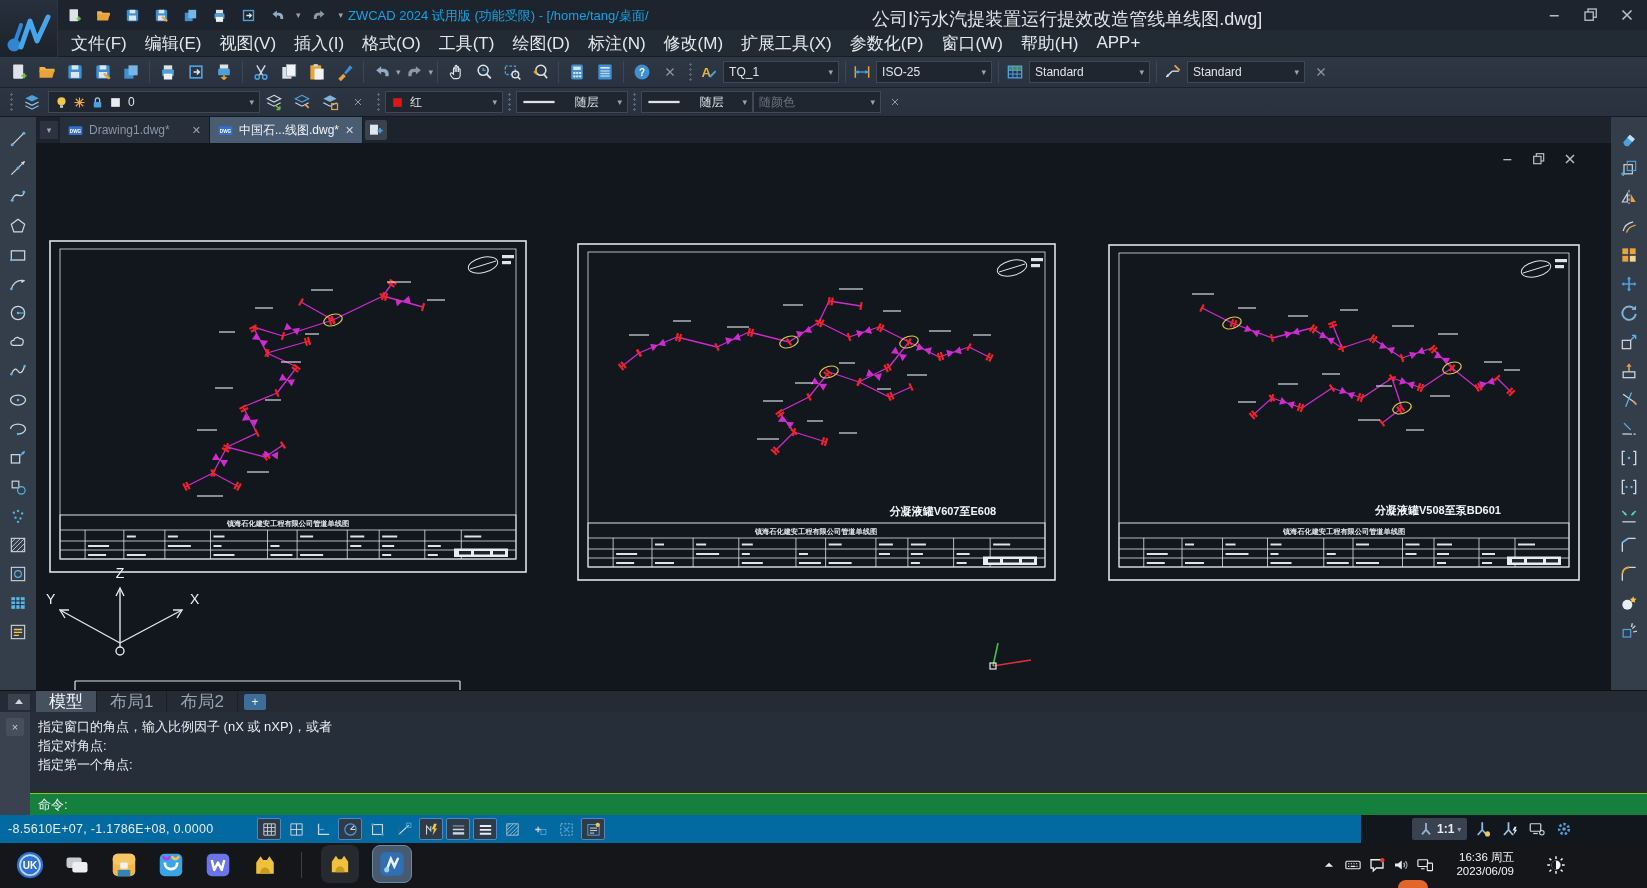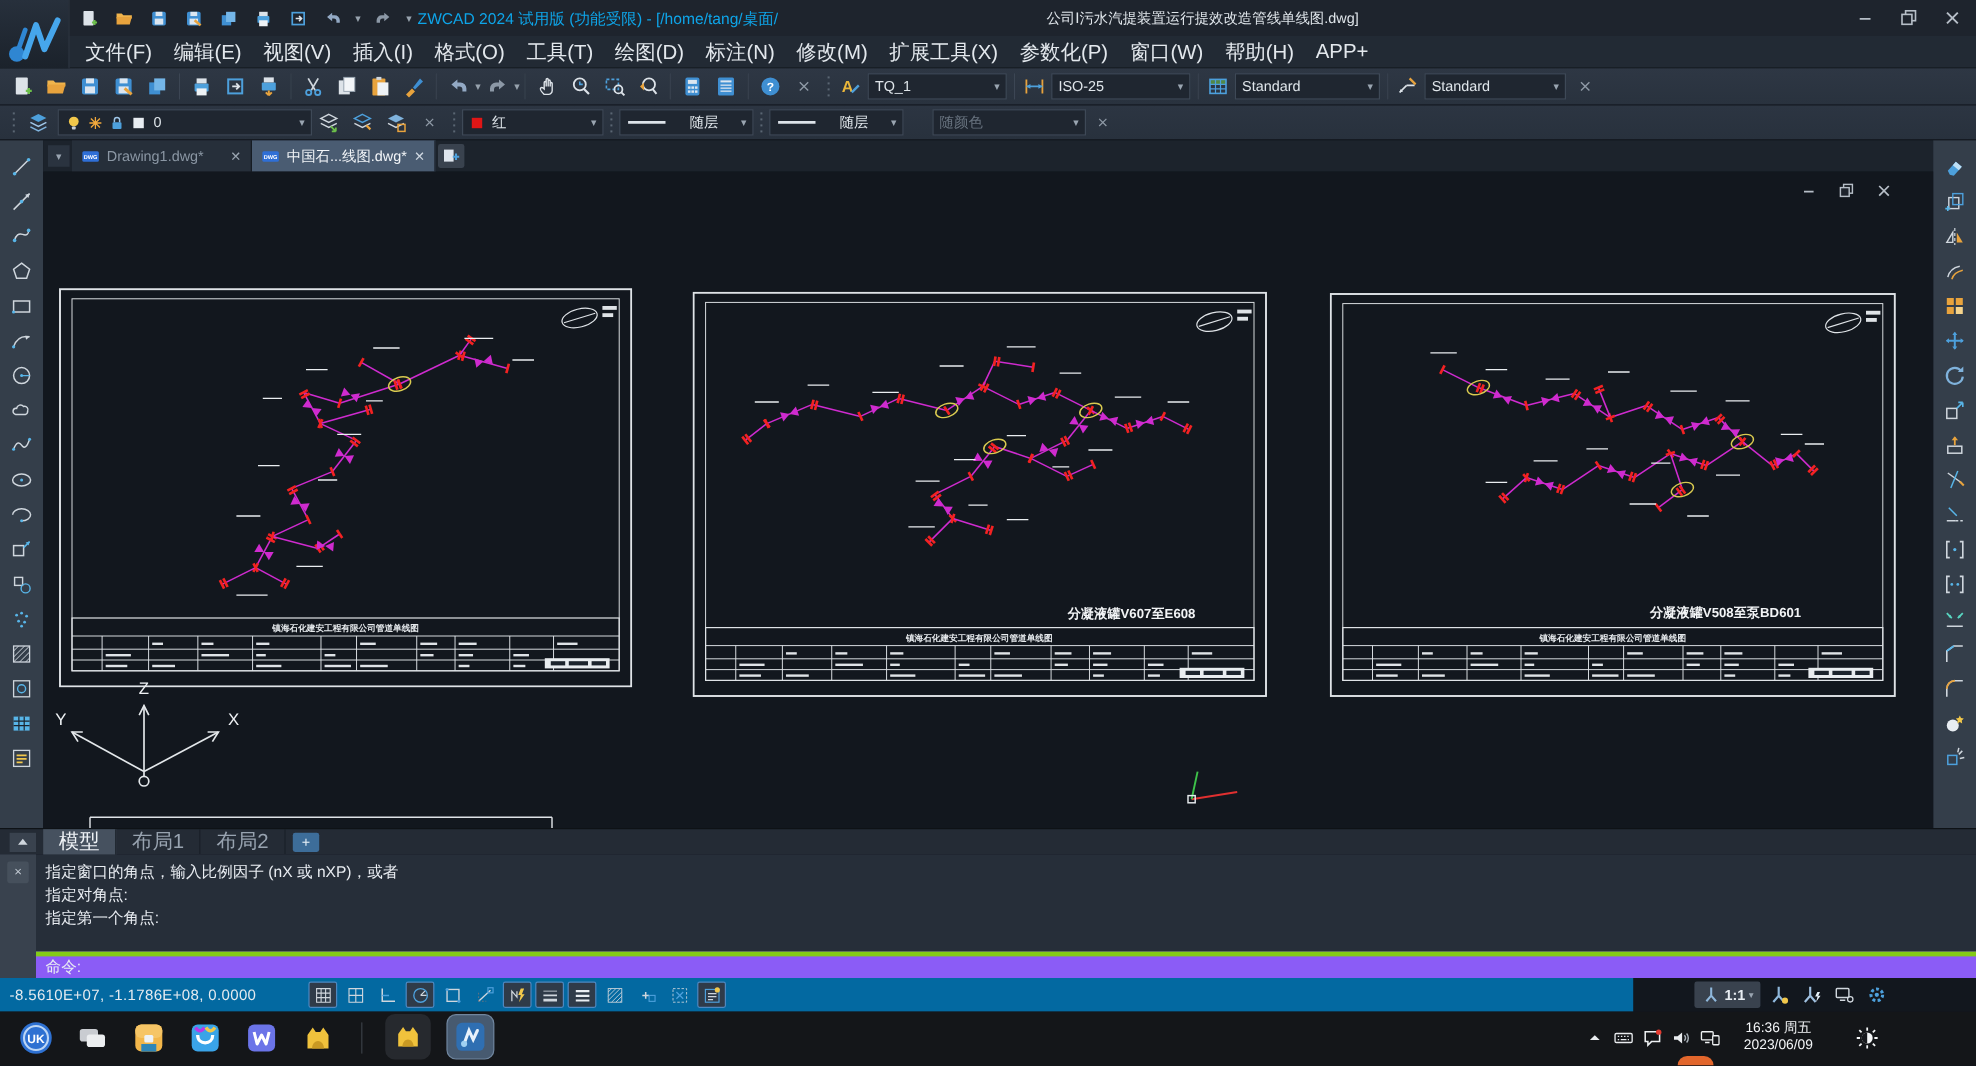--- a/index.html
+++ b/index.html
@@ -6,21 +6,21 @@
 html,body{width:1647px;height:888px}
 body{position:relative;overflow:hidden;background:#12171e;font-family:"Liberation Sans",sans-serif;cursor:default}
 svg{display:block}
 
 .titlebar{position:absolute;left:0;top:0;width:1647px;height:30px;background:#1e242d}
 .logo{position:absolute;left:0;top:0;width:58px;height:57px;background:linear-gradient(#27303c,#1b222b);border-right:1px solid #2b3440;z-index:5;display:flex;align-items:center;justify-content:center}
 .qa{position:absolute;left:64px;top:5px;height:20px;display:flex;align-items:center;gap:9px}
 .qbtn{width:20px;height:20px;display:flex;align-items:center;justify-content:center}
 .caret{font-size:9px;color:#97a2ad;line-height:20px}
 .title-app{position:absolute;left:348px;top:7px;font-size:13px;color:#0ea5e9;white-space:nowrap}
-.title-doc{position:absolute;left:872px;top:7px;font-size:12px;color:#dfe5ea;white-space:nowrap}
+.title-doc{position:absolute;left:872px;top:7px;font-size:18px;color:#dfe5ea;white-space:nowrap}
 .winbtns{position:absolute;right:10px;top:5px;display:flex;gap:16px}
 .winbtns .wb{width:20px;height:20px;display:flex;align-items:center;justify-content:center}
 
 .menubar{position:absolute;left:0;top:30px;width:1647px;height:27px;background:#222a34;border-bottom:1px solid #171d24;display:flex;align-items:center;padding-left:62px}
 .menu-item{padding:0 9px;font-size:17px;color:#e3e8ed;height:27px;display:flex;align-items:center;white-space:nowrap}
 
 .tb1{position:absolute;left:0;top:57px;width:1647px;height:31px;background:linear-gradient(#2e3744,#29323e);border-bottom:1px solid #1b212a;display:flex;align-items:center;padding-left:5px}
 .tb2{position:absolute;left:0;top:88px;width:1647px;height:29px;background:linear-gradient(#2c3542,#28313d);border-bottom:1px solid #161b22;display:flex;align-items:center;padding-left:5px}
 .tbtn{width:28px;height:27px;display:flex;align-items:center;justify-content:center;flex:none}
 .sep{width:1px;height:22px;background:#1f2630;border-right:1px solid #3c4654;margin:0 4px;flex:none}
@@ -53,42 +53,42 @@
 .lt-up i{width:0;height:0;border-left:4px solid transparent;border-right:4px solid transparent;border-bottom:5px solid #cfd6dd}
 .ltab{height:22px;padding:0 13px;font-size:17px;color:#98a3b0;display:flex;align-items:center;border-right:1px solid #1a2028}
 .ltab.active{background:#46515f;color:#eef2f6}
 .lt-add{width:22px;height:16px;background:#3d6d99;border-radius:2px;color:#e8f1f8;font-size:12px;display:flex;align-items:center;justify-content:center;margin-left:4px}
 
 .cmd{position:absolute;left:0;top:712px;width:1647px;height:103px;background:#262e39}
 .cmd-strip{position:absolute;left:0;top:0;width:30px;height:103px;background:#39424e;display:flex;justify-content:center;padding-top:6px}
 .cmd-close{width:18px;height:18px;display:flex;align-items:center;justify-content:center;background:#46505c;border-radius:2px;color:#c3cbd4;font-size:11px}
 .cmd-lines{position:absolute;left:38px;top:5px}
 .cmd-line{font-size:13px;color:#e9edf2;line-height:19px;white-space:pre}
-.cmd-input{position:absolute;left:30px;top:81px;width:1617px;height:22px;background:#8b5cf6;border-top:4px solid #84cc16;display:flex;padding-left:8px}
+.cmd-input{position:absolute;left:30px;top:81px;width:1617px;height:22px;background:#15803d;border-top:1px solid #84cc16;display:flex;align-items:center;padding-left:8px}
 .cmd-prompt{font-size:13px;color:#e9edf2}
 
 .statusbar{position:absolute;left:0;top:815px;width:1361px;height:28px;background:#0369a1;border-top:1px solid #3b4document;border-top:1px solid #3b4document}
 .coords{position:absolute;left:8px;top:7px;font-size:12.5px;color:#e6ebf0;letter-spacing:.3px}
 .toggles{position:absolute;left:257px;top:3px;display:flex;gap:3px}
 .tg{width:24px;height:22px;display:flex;align-items:center;justify-content:center;border:1px solid transparent;border-radius:2px}
 .tg.active{border-color:#4f88c0;background:#2f3b49}
 .sb-right{position:absolute;left:1412px;top:3px;display:flex;align-items:center;gap:5px}
 .scale-pill{display:flex;align-items:center;gap:3px;background:#39424e;border-radius:2px;height:22px;padding:0 6px}
 .scale-pill .sv{font-size:12px;color:#e8edf2;font-weight:bold}
 .sb-ic{width:22px;height:22px;display:flex;align-items:center;justify-content:center}
 
 .taskbar{position:absolute;left:0;top:843px;width:1647px;height:45px;background:#141619}
 .tb-left{position:absolute;left:13px;top:5px;display:flex;align-items:center;gap:13px;height:34px}
 .tile{width:34px;height:34px;display:flex;align-items:center;justify-content:center}
 .tsep{width:1px;height:26px;background:#3a3f46;margin:0 6px}
 .tile-run{width:38px;height:38px;background:#26292e;border-radius:8px;display:flex;align-items:center;justify-content:center;margin-top:-2px}
 .tile-active{width:40px;height:38px;background:#475a70;border:1px solid #70869f;border-radius:8px;display:flex;align-items:center;justify-content:center;margin-top:-2px}
 .tray{position:absolute;left:1320px;top:8px;display:flex;align-items:center}
 .tray .tic{width:18px;height:18px;margin-right:6px;display:flex;align-items:center;justify-content:center}
-.clock{width:64px;margin:0 22px 0 10px;text-align:center}
+.clock{width:64px;margin:0 22px 0 10px;text-align:right}
 .clock div{font-size:11.5px;line-height:13.5px;color:#f3f5f7;white-space:nowrap}
 .theme-ic{width:24px;height:24px;margin-left:8px;display:flex;align-items:center;justify-content:center}
 .orange-peek{position:absolute;left:1398px;top:37px;width:30px;height:8px;background:#e2662c;border-radius:14px 14px 0 0}
 </style>
 </head>
 <body>
 
 <div class="titlebar">
   <div class="qa" id="qa-icons">
       <div class="qbtn">
@@ -503,21 +503,21 @@
   <div class="grip"></div>
   <div class="combo" style="width:112px">
     <span style="width:34px">
         <svg width="34" height="34" viewBox="0 0 24 24">
           <path d="M1 12h22" stroke="#dde3e9" stroke-width="1.6"></path>
         </svg>
       </span>
     <span class="cv" style="margin-left:4px;text-align:center">随层</span>
       <span class="cc">▾</span>
   </div>
-  <div class="combo disabled" style="width:128px;margin-left:24px">
+  <div class="combo disabled" style="width:128px;margin-left:0">
     <span class="cv">随颜色</span>
       <span class="cc">▾</span>
   </div>
   <div class="tbtn">
       <svg width="12" height="12" viewBox="0 0 24 24">
         <path d="M6 6l12 12M18 6L6 18" stroke="#8f9aa6" stroke-width="2"></path>
       </svg>
     </div>
 </div>
 

